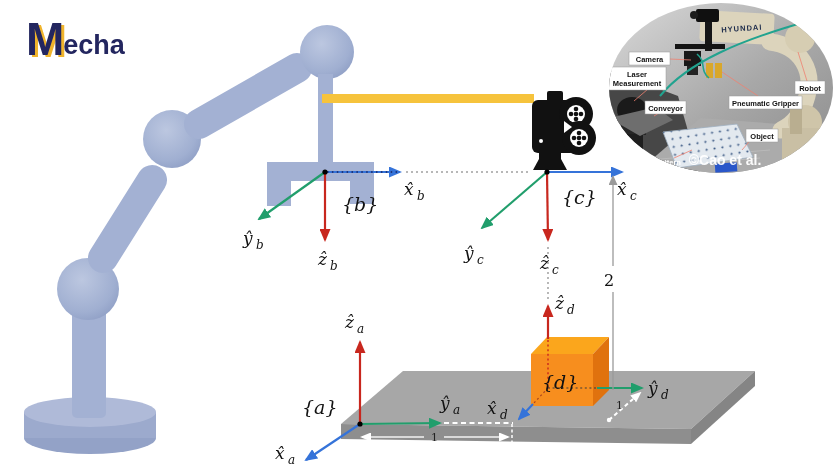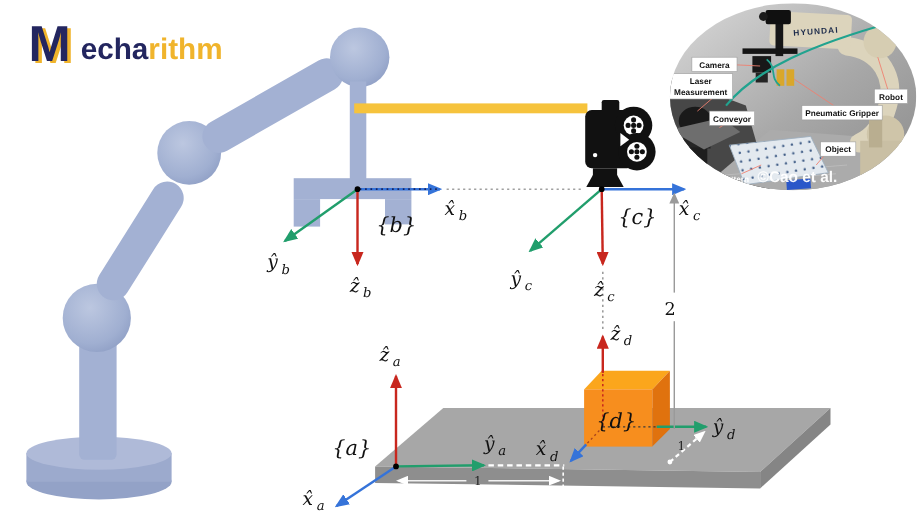--- a/index.html
+++ b/index.html
@@ -2,41 +2,40 @@
 <html><head>
 <meta charset="utf-8">
 <style>
   html,body{margin:0;padding:0;background:#ffffff;}
   body{width:840px;height:473px;position:relative;overflow:hidden;
        font-family:"Liberation Sans",sans-serif;}
   #scene{position:absolute;left:0;top:0;}
   
   .logo{position:absolute;left:26px;top:16px;z-index:5;display:flex;align-items:flex-end;line-height:1;}
   .logo-m{font-size:46px;font-weight:bold;color:#23265F;text-shadow:3px 2px 0 #F0B42C;letter-spacing:-2px;}
-  .logo-mid{font-size:27px;font-weight:600;color:#23265F;margin-left:11px;padding-bottom:3px;letter-spacing:0;}
+  .logo-mid{font-size:27px;font-weight:600;color:#23265F;margin-left:1px;padding-bottom:3px;letter-spacing:0;}
   .logo-suf{font-size:27px;font-weight:600;color:#F0B42C;padding-bottom:3px;}
   
   text{user-select:none;}
   .axl{font-family:"DejaVu Serif",serif;font-style:italic;font-size:17px;fill:#111;}
   .axs{font-family:"DejaVu Serif",serif;font-style:italic;font-size:12px;fill:#111;}
   .frl{font-family:"DejaVu Serif",serif;font-style:italic;font-size:19px;fill:#111;}
   .dim1{font-family:"DejaVu Serif",serif;font-size:11px;fill:#222;}
   .dim2{font-family:"DejaVu Serif",serif;font-size:16px;fill:#111;}
   .inset-label{font-family:"Liberation Sans",sans-serif;font-size:7.5px;font-weight:bold;fill:#111;}
   .inset-label-w{font-family:"Liberation Sans",sans-serif;font-size:7.5px;font-weight:bold;fill:#fff;}
   .inset-credit{font-family:"Liberation Sans",sans-serif;font-size:14px;font-weight:bold;fill:#fff;opacity:.95;}
   .inset-brand{font-family:"Liberation Sans",sans-serif;font-size:7.5px;font-weight:bold;fill:#1B2A4A;letter-spacing:1px;}
 </style>
 </head>
 <body>
 
 <div class="logo">
   <span class="logo-m">M</span>
     <span class="logo-mid">echa</span>
-    <span class="logo-suf">rithm</span>
 </div>
 
 <svg id="scene" width="840" height="473" viewBox="0 0 840 473">
   <defs>
     <radialGradient id="ballGrad" cx="40%" cy="35%" r="75%">
       <stop offset="0%" stop-color="#BCC7E0"></stop>
         <stop offset="70%" stop-color="#A0AFD1"></stop>
         <stop offset="100%" stop-color="#8C9CC3"></stop>
     </radialGradient>
     <linearGradient id="insetGrad" x1="0" y1="0" x2="1" y2="1">

